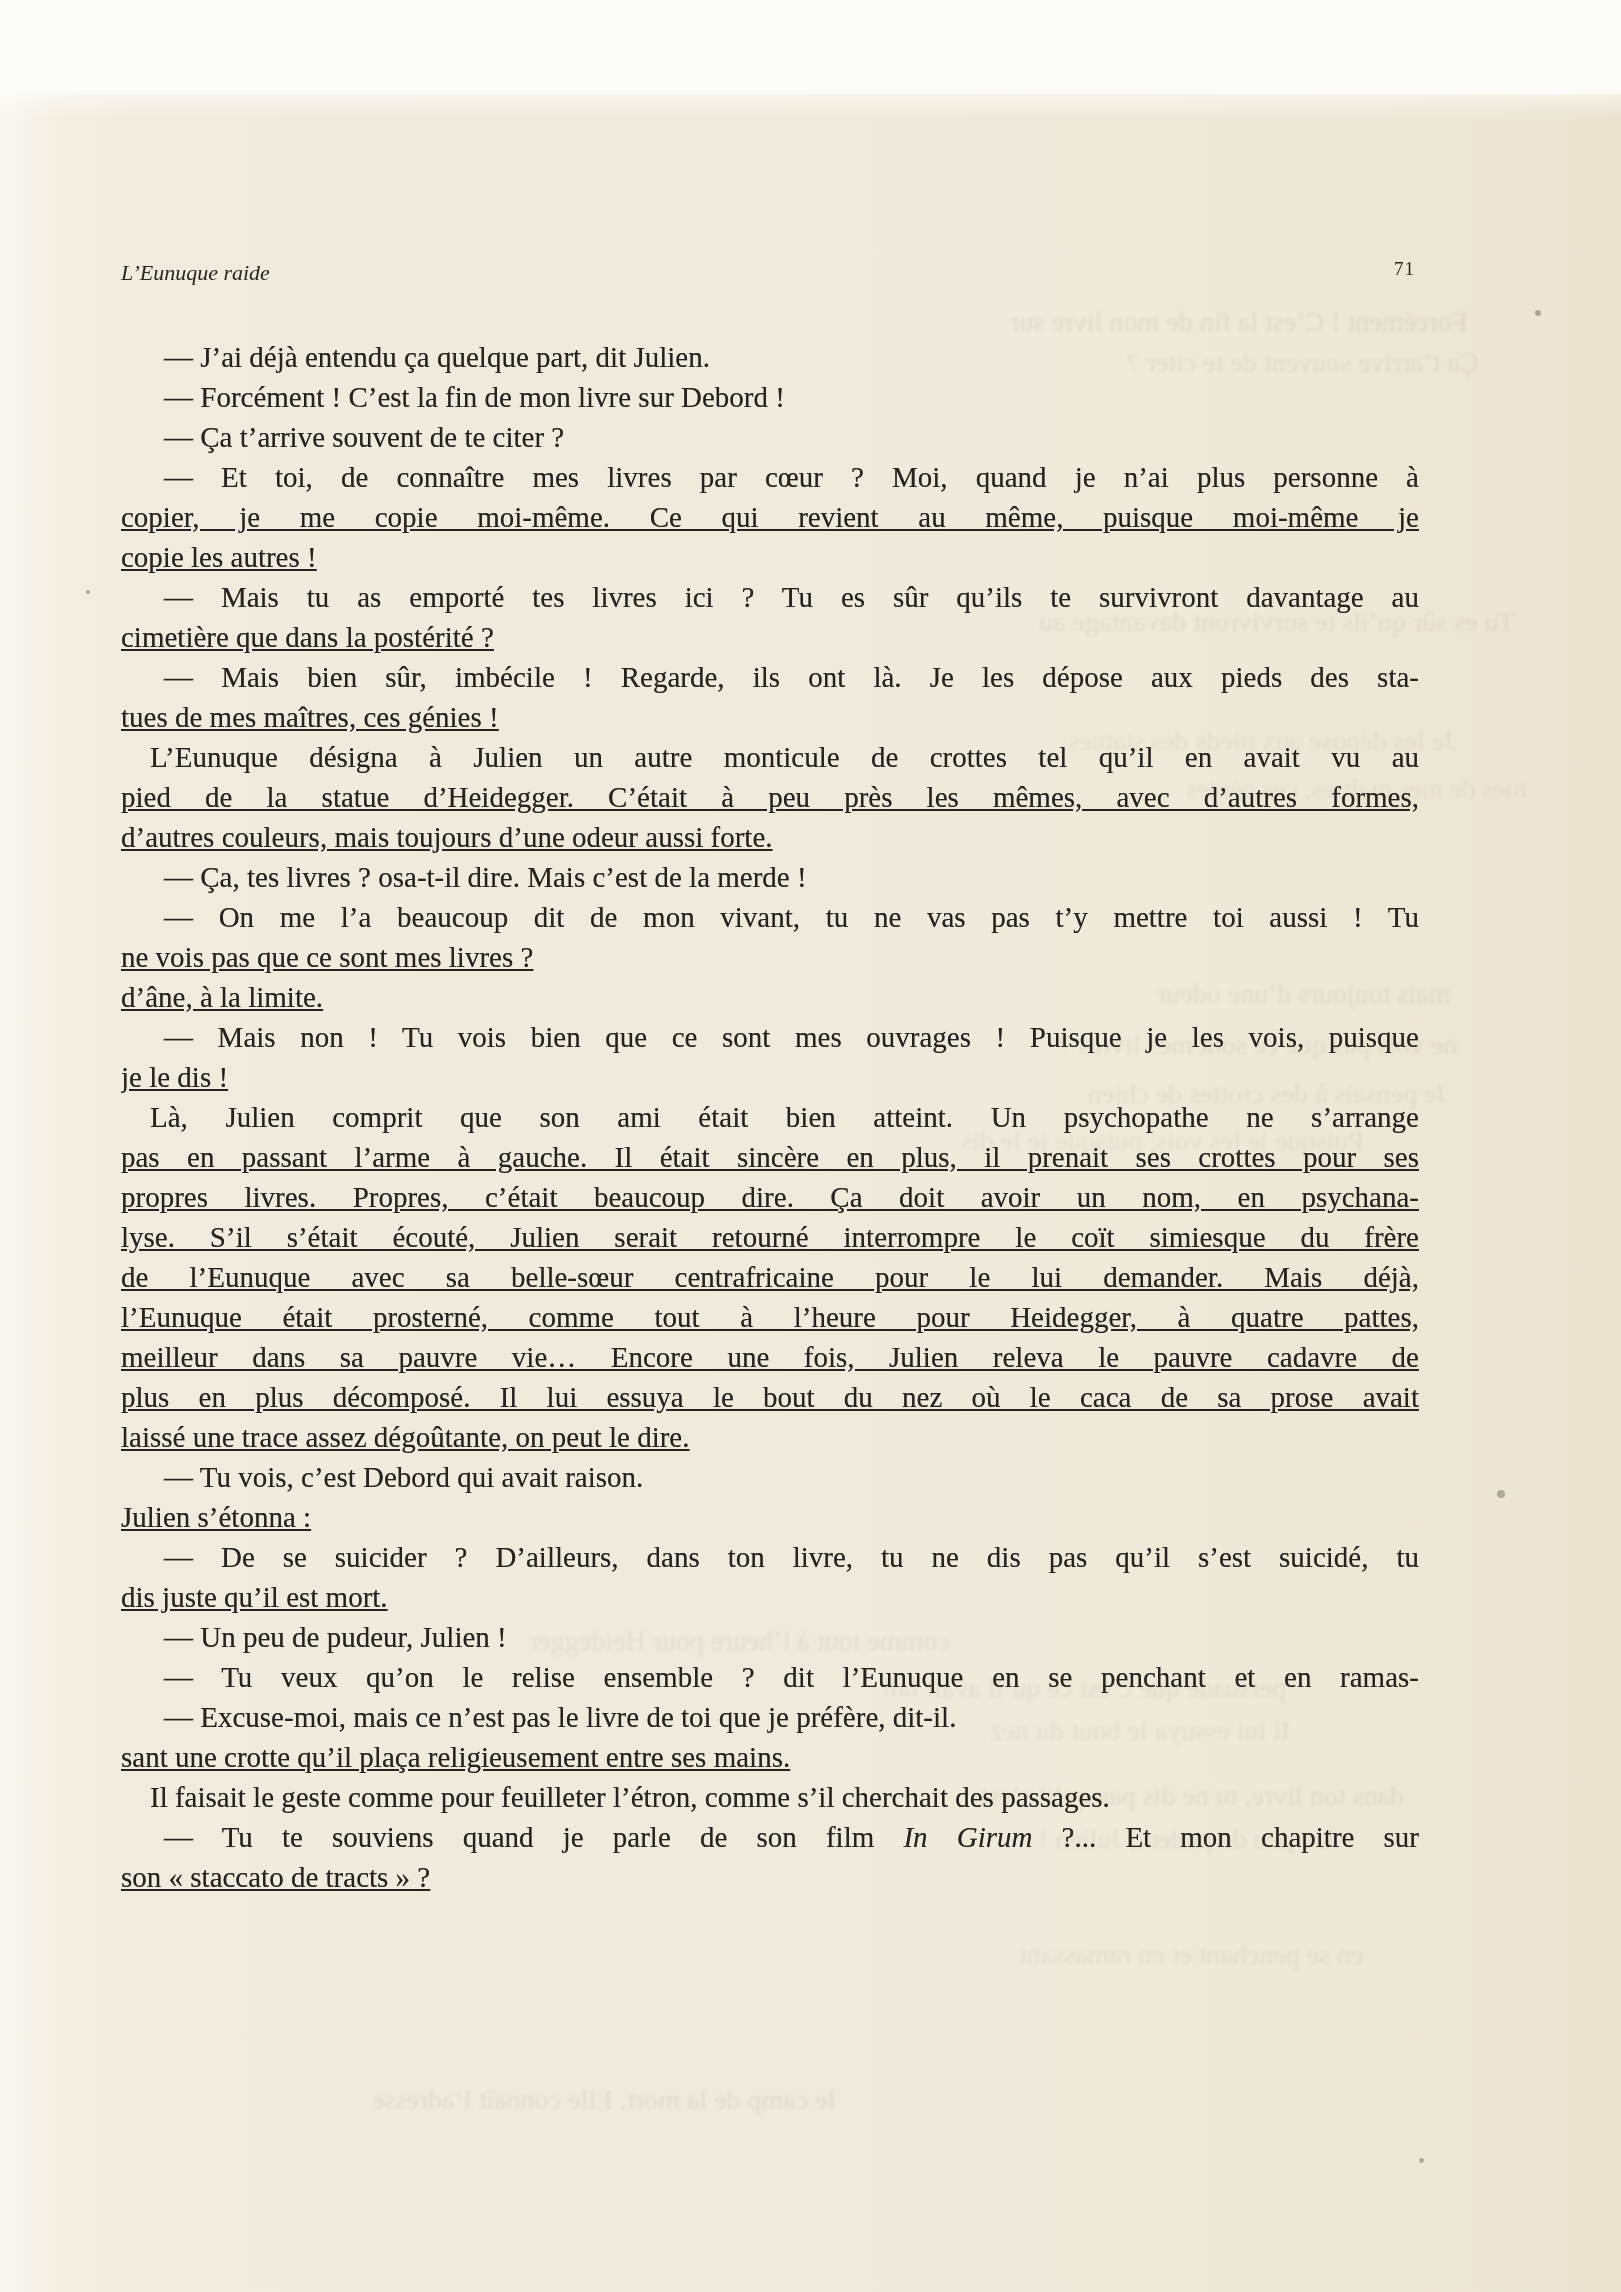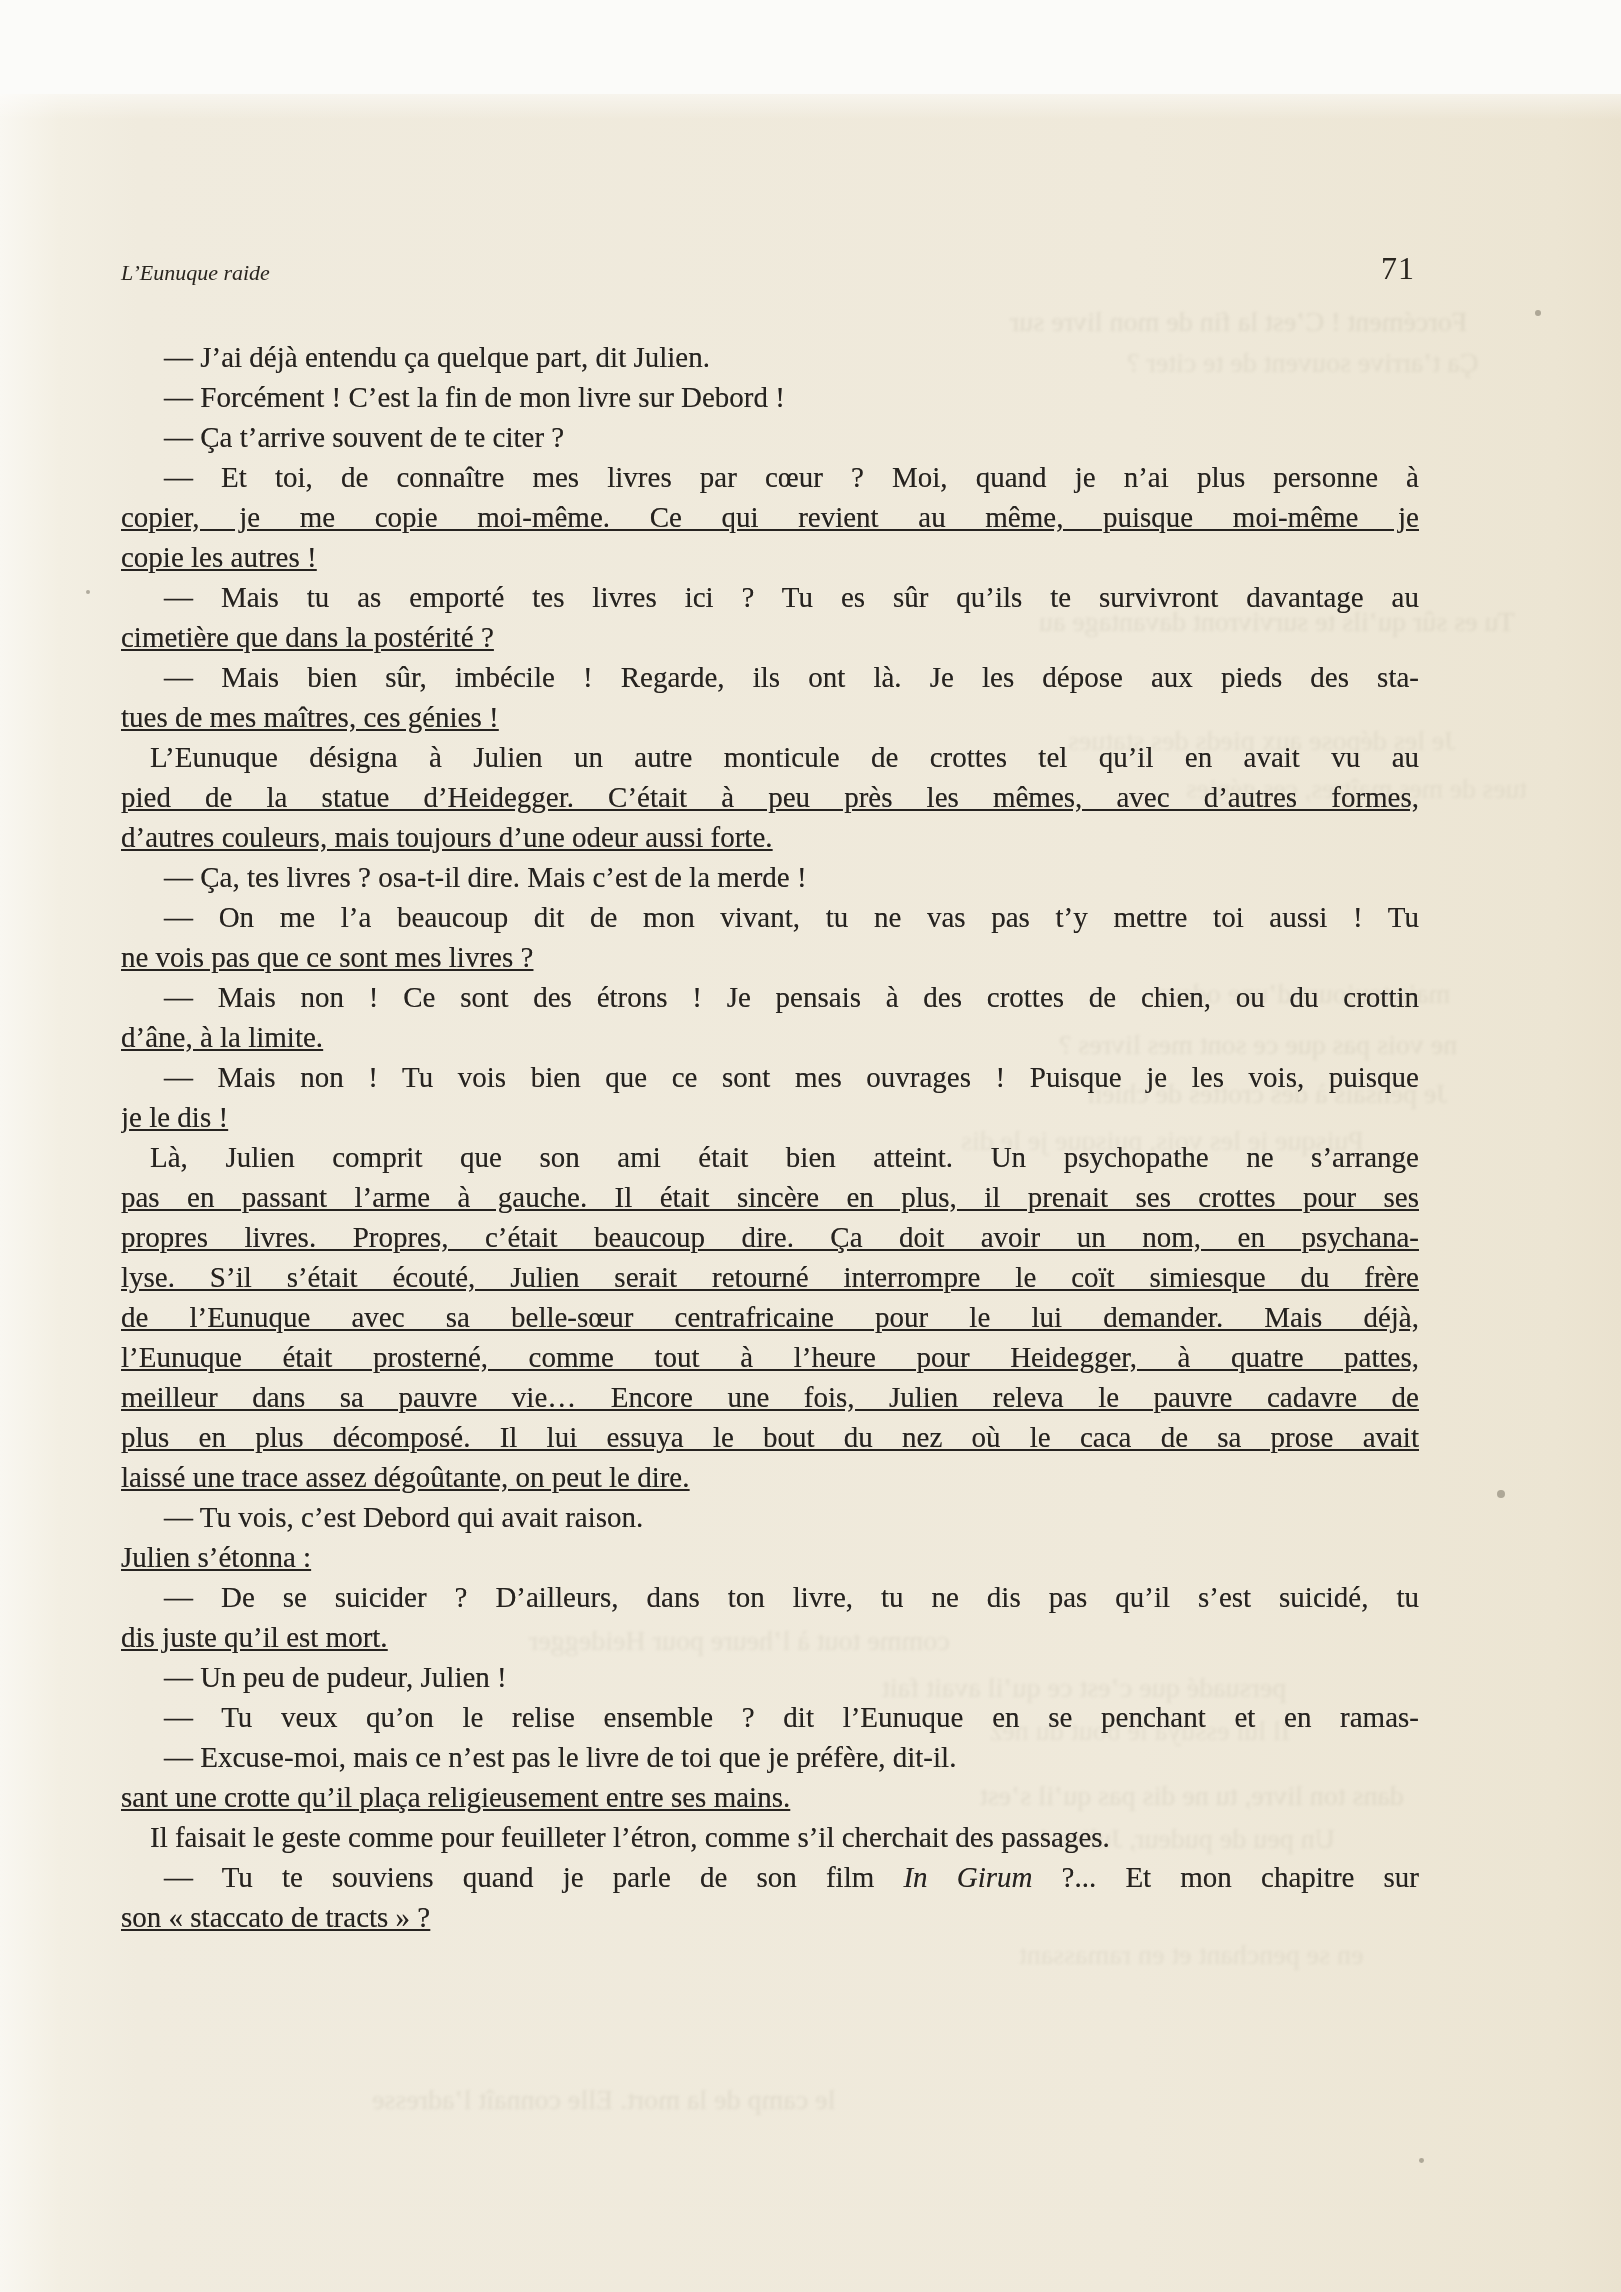--- a/index.html
+++ b/index.html
@@ -23,21 +23,21 @@
     left: 121px; top: 253px; width: 1298px; height: 41px;
   }
   .head-title {
     position: absolute; left: 0; top: 0;
     font-style: italic;
     font-size: 22px; line-height: 39px;
     color: #2a2620;
   }
   .folio {
     position: absolute; right: 3.9px; top: -3.9px;
-    font-size: 32px; line-height: 39px;
+    font-size: 19px; line-height: 39px;
     color: #2a2620;
     letter-spacing: 1px;
   }
   .text-block {
     position: absolute;
     left: 121px; top: 337px; width: 1298px;
     color: #262320;
     font-size: 29px;
   }
   .line {
@@ -111,21 +111,20 @@
     <div class="line ind-d full"><span>— Mais tu as emporté tes livres ici ? Tu es sûr qu’ils te survivront davantage au</span></div>
     <div class="line ind-n"><span>cimetière que dans la postérité ?</span></div>
     <div class="line ind-d full"><span>— Mais bien sûr, imbécile ! Regarde, ils ont là. Je les dépose aux pieds des sta-</span></div>
     <div class="line ind-n"><span>tues de mes maîtres, ces génies !</span></div>
     <div class="line ind-p full"><span>L’Eunuque désigna à Julien un autre monticule de crottes tel qu’il en avait vu au</span></div>
     <div class="line ind-n full"><span>pied de la statue d’Heidegger. C’était à peu près les mêmes, avec d’autres formes,</span></div>
     <div class="line ind-n"><span>d’autres couleurs, mais toujours d’une odeur aussi forte.</span></div>
     <div class="line ind-d"><span>— Ça, tes livres ? osa-t-il dire. Mais c’est de la merde !</span></div>
     <div class="line ind-d full"><span>— On me l’a beaucoup dit de mon vivant, tu ne vas pas t’y mettre toi aussi ! Tu</span></div>
     <div class="line ind-n"><span>ne vois pas que ce sont mes livres ?</span></div>
-    <div class="line ind-d full"><span>— Mais non ! Ce sont des étrons ! Je pensais à des crottes de chien, ou du crottin</span></div>
     <div class="line ind-n"><span>d’âne, à la limite.</span></div>
     <div class="line ind-d full"><span>— Mais non ! Tu vois bien que ce sont mes ouvrages ! Puisque je les vois, puisque</span></div>
     <div class="line ind-n"><span>je le dis !</span></div>
     <div class="line ind-p full"><span>Là, Julien comprit que son ami était bien atteint. Un psychopathe ne s’arrange</span></div>
     <div class="line ind-n full"><span>pas en passant l’arme à gauche. Il était sincère en plus, il prenait ses crottes pour ses</span></div>
     <div class="line ind-n full"><span>propres livres. Propres, c’était beaucoup dire. Ça doit avoir un nom, en psychana-</span></div>
     <div class="line ind-n full"><span>lyse. S’il s’était écouté, Julien serait retourné interrompre le coït simiesque du frère</span></div>
     <div class="line ind-n full"><span>de l’Eunuque avec sa belle-sœur centrafricaine pour le lui demander. Mais déjà,</span></div>
     <div class="line ind-n full"><span>l’Eunuque était prosterné, comme tout à l’heure pour Heidegger, à quatre pattes,</span></div>
     <div class="line ind-n full"><span>meilleur dans sa pauvre vie… Encore une fois, Julien releva le pauvre cadavre de</span></div>

